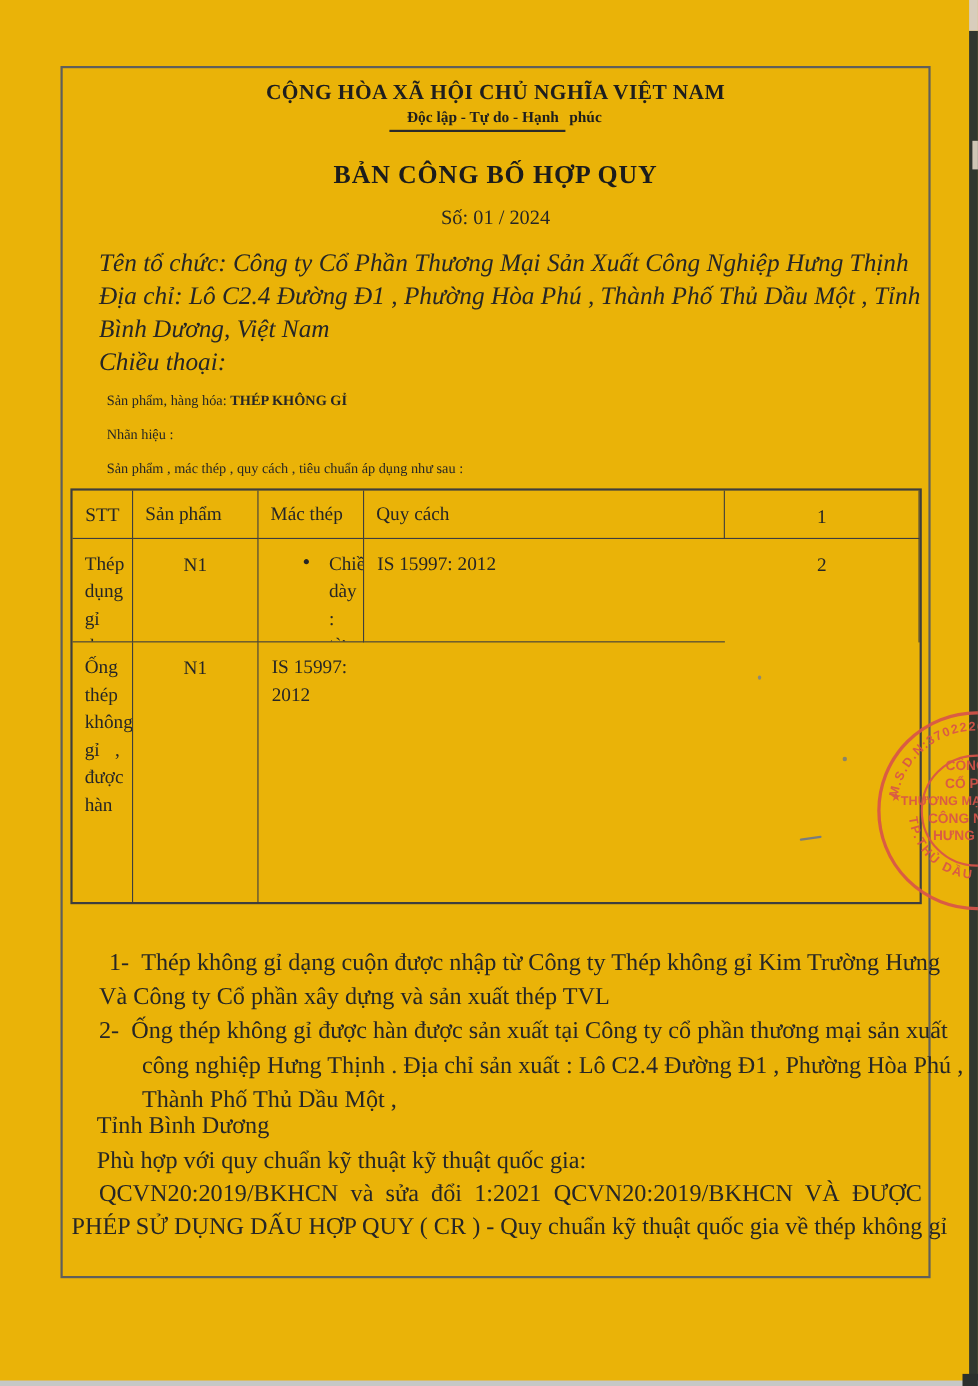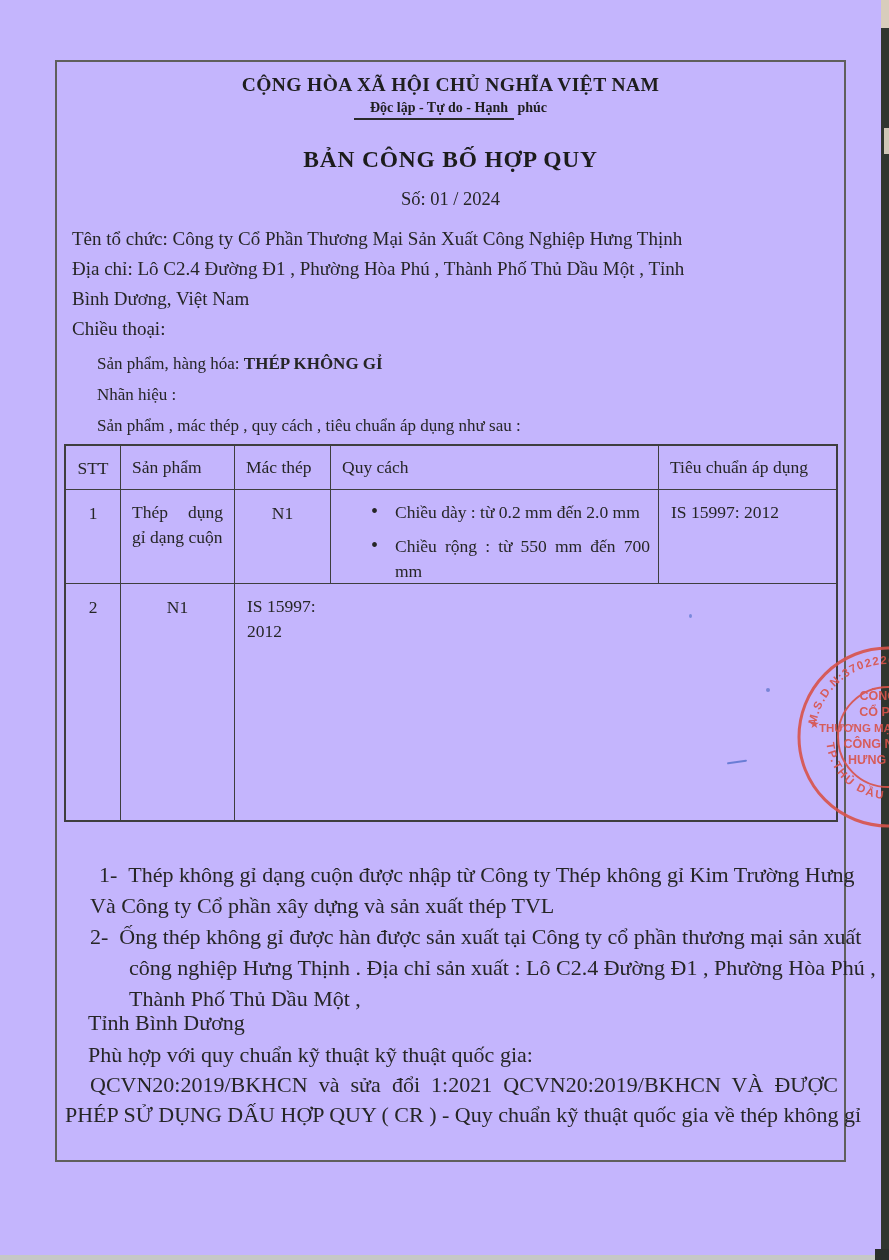--- a/index.html
+++ b/index.html
@@ -1,19 +1,19 @@
 <!DOCTYPE html>
 <html><head>
 <meta charset="utf-8">
 <style>
   * { margin:0; padding:0; box-sizing:border-box; }
   html,body { background:#ffffff; }
   .canvas {
     position:relative; width:889px; height:1260px;
-    background:#c4b5fd; overflow:hidden;
+    background:#eab308; overflow:hidden;
     font-family:"Liberation Serif","DejaVu Serif",serif;
     color:#262626;
   }
   
   .edge-right-dark { position:absolute; right:0; top:28px; width:8px; height:1232px; background:#30362f; }
   .edge-right-beige { position:absolute; right:0; top:0; width:8px; height:28px; background:#d8cdbc; }
   .edge-right-notch { position:absolute; right:0; top:128px; width:5px; height:26px; background:#cfc6b6; }
   .edge-bottom-gray { position:absolute; left:0; bottom:0; width:889px; height:5px; background:#c6c8c6; }
   .edge-bottom-right { position:absolute; right:0; bottom:0; width:14px; height:11px; background:#2b2f2c; }
 
@@ -22,23 +22,23 @@
     border:2px solid #5f5f5c; background:transparent;
   }
   .abs { position:absolute; }
   .centered { left:0; width:100%; text-align:center; }
   .nat1 { top:12px; font-size:19.5px; font-weight:700; letter-spacing:.4px; color:#1e1e1e; }
   .nat2 { top:38px; font-size:14px; font-weight:700; color:#1e1e1e; }
   .nat2 .underlined { display:inline-block; border-bottom:2.5px solid #2a2a2a; padding:0 6px 2px 16px; }
   .doc-title { top:84px; font-size:23.5px; font-weight:700; letter-spacing:.8px; color:#1c1c1c; }
   .doc-number { top:127px; font-size:18.5px; }
 
-  .org-block { left:15px; top:162px; width:735px; font-size:19px; }
+  .org-block { left:33px; top:162px; width:735px; font-size:23px;font-style:italic; }
   .org-block .line { height:30px; line-height:30px; white-space:nowrap; }
-  .product-block { left:40px; top:286px; width:730px; font-size:17px; }
+  .product-block { left:40px; top:286px; width:730px; font-size:13px; }
   .product-block .line { height:31px; line-height:31px; white-space:nowrap; }
   .bold { font-weight:700; }
 
   .doc-table {
     position:absolute; left:7px; top:382px; width:774px; height:378px;
     display:grid; grid-template-columns:55px 114px 96px 328px 1fr;
     grid-template-rows:44px 94px 1fr;
     border:2px solid #3e3e3e; font-size:17.5px; line-height:25px;
     background:transparent;
   }
@@ -99,32 +99,32 @@
       <div class="line">Nhãn hiệu :</div>
       <div class="line">Sản phẩm , mác thép , quy cách , tiêu chuẩn áp dụng như sau :</div>
     </div>
 
     <div class="doc-table">
 
       <div class="cell th center">STT</div>
       <div class="cell th">Sản phẩm</div>
       <div class="cell th">Mác thép</div>
       <div class="cell th">Quy cách</div>
-      <div class="cell th last-col">Tiêu chuẩn áp dụng</div>
 
       <div class="cell num">1</div>
       <div class="cell name">Thép dụng gỉ dạng cuộn</div>
       <div class="cell grade">N1</div>
       <div class="cell specs">
         <div class="spec">Chiều dày : từ 0.2 mm đến 2.0 mm</div>
         <div class="spec">Chiều rộng : từ 550 mm đến 700 mm</div>
       </div>
       <div class="cell std last-col">IS 15997: 2012</div>
 
       <div class="cell num last-row">2</div>
+      <div class="cell name last-row">Ống thép không gỉ , được hàn</div>
       <div class="cell grade last-row">N1</div>
       <div class="cell std last-col last-row">IS 15997: 2012</div>
     </div>
 
     <div class="note-line" style="left:42px; top:798px;"><span class="note-num">1-</span><span>Thép không gỉ dạng cuộn được nhập từ Công ty Thép không gỉ Kim Trường Hưng</span></div>
     <div class="note-line" style="left:33px; top:829px;">Và Công ty Cổ phần xây dựng và sản xuất thép TVL</div>
 
     <div class="note-line" style="left:33px; top:860px;"><span class="note-num">2-</span><span>Ống thép không gỉ được hàn được sản xuất tại Công ty cổ phần thương mại sản xuất</span></div>
     <div class="note-line" style="left:72px; top:891px;">công nghiệp Hưng Thịnh . Địa chỉ sản xuất : Lô C2.4 Đường Đ1 , Phường Hòa Phú ,</div>
     <div class="note-line" style="left:72px; top:922px;">Thành Phố Thủ Dầu Một ,</div>

